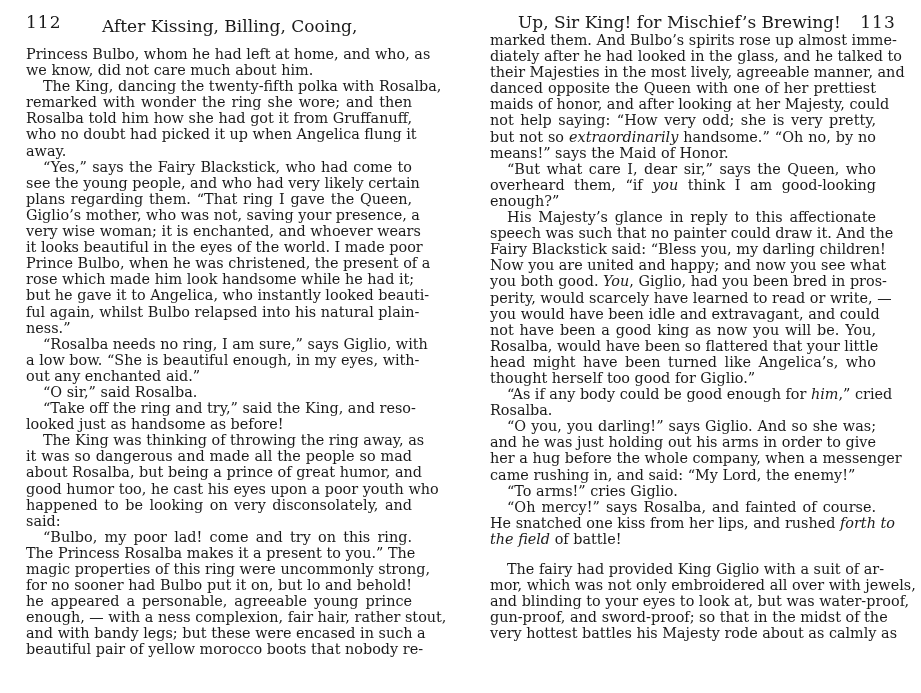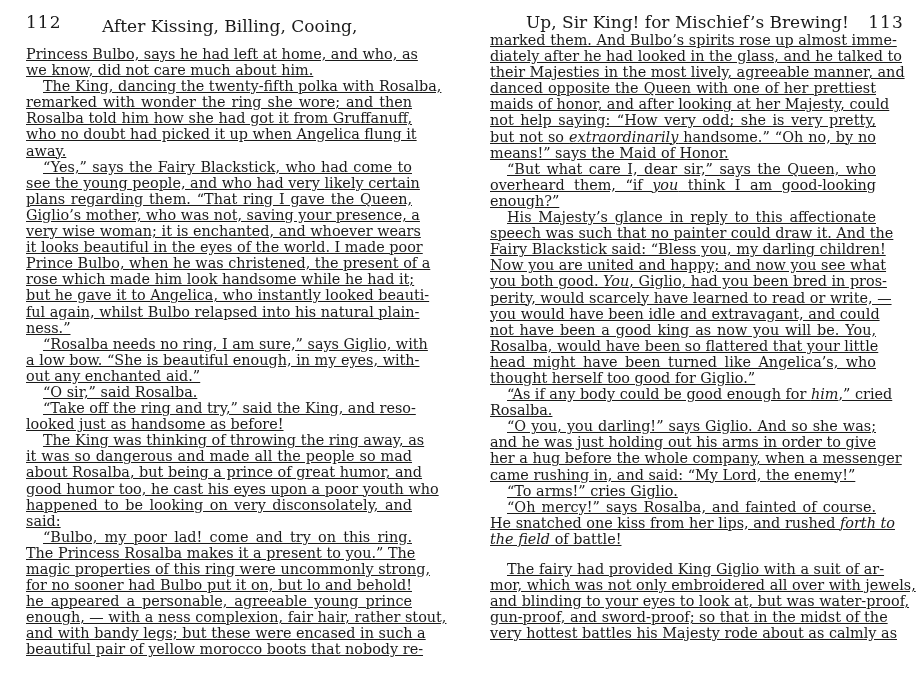--- a/index.html
+++ b/index.html
@@ -3,44 +3,44 @@
 <meta charset="utf-8">
 <style>
   html, body { margin:0; padding:0; background:#ffffff; }
   body { width:921px; height:693px; position:relative; overflow:hidden;
          font-family:"DejaVu Serif","Liberation Serif",serif; color:#1a1a1a; }
   .page { position:absolute; top:0; height:693px; }
   .page.left { left:0; width:460px; }
   .page.right { left:460px; width:461px; }
   .header { position:absolute; top:12px; height:20px; font-size:17px; line-height:20px; white-space:nowrap; }
   .left .header { left:26px; width:386px;text-align:right; }
-  .right .header { left:66px; width:350px; text-align:left; }
+  .right .header { left:58px; width:350px; text-align:left; }
   .pagenum { font-size:17px; letter-spacing:1px; }
   .left .pagenum { position:absolute; left:0; top:0; }
   .left .htitle { position:absolute; left:76px; top:4px; }
   .right .htitle { margin-right:14px; }
-  .text { position:absolute; top:46px; font-size:14.4px; line-height:16.1px; text-align:justify;text-decoration:underline; }
+  .text { position:absolute; top:46px; font-size:14.4px; line-height:16.1px; text-align:justify; }
   .left .text { left:26px; width:386px; }
   .right .text { left:30px; width:386px; top:32px; }
   .line { display:block; height:16.1px; white-space:nowrap; text-align:justify; text-align-last:justify; }
   .line.last { text-align-last:left; }
   .line.indent { padding-left:17px; }
   .gap { height:14px; }
   em { font-style:italic; }
 </style>
 </head>
 <body>
 
 <div class="page left">
   <div class="header">
     <span class="pagenum">112</span>
     <span class="htitle">After Kissing, Billing, Cooing,</span>
   </div>
   <div class="text" id="left-text">
-      <span class="line">Princess Bulbo, says he had left at home, and who, as</span>
+      <span class="line">Princess Bulbo, whom he had left at home, and who, as</span>
       <span class="line last">we know, did not care much about him.</span>
       <span class="line indent">The King, dancing the twenty-fifth polka with Rosalba,</span>
       <span class="line">remarked with wonder the ring she wore; and then</span>
       <span class="line">Rosalba told him how she had got it from Gruffanuff,</span>
       <span class="line">who no doubt had picked it up when Angelica flung it</span>
       <span class="line last">away.</span>
       <span class="line indent">“Yes,” says the Fairy Blackstick, who had come to</span>
       <span class="line">see the young people, and who had very likely certain</span>
       <span class="line">plans regarding them. “That ring I gave the Queen,</span>
       <span class="line">Giglio’s mother, who was not, saving your presence, a</span>

